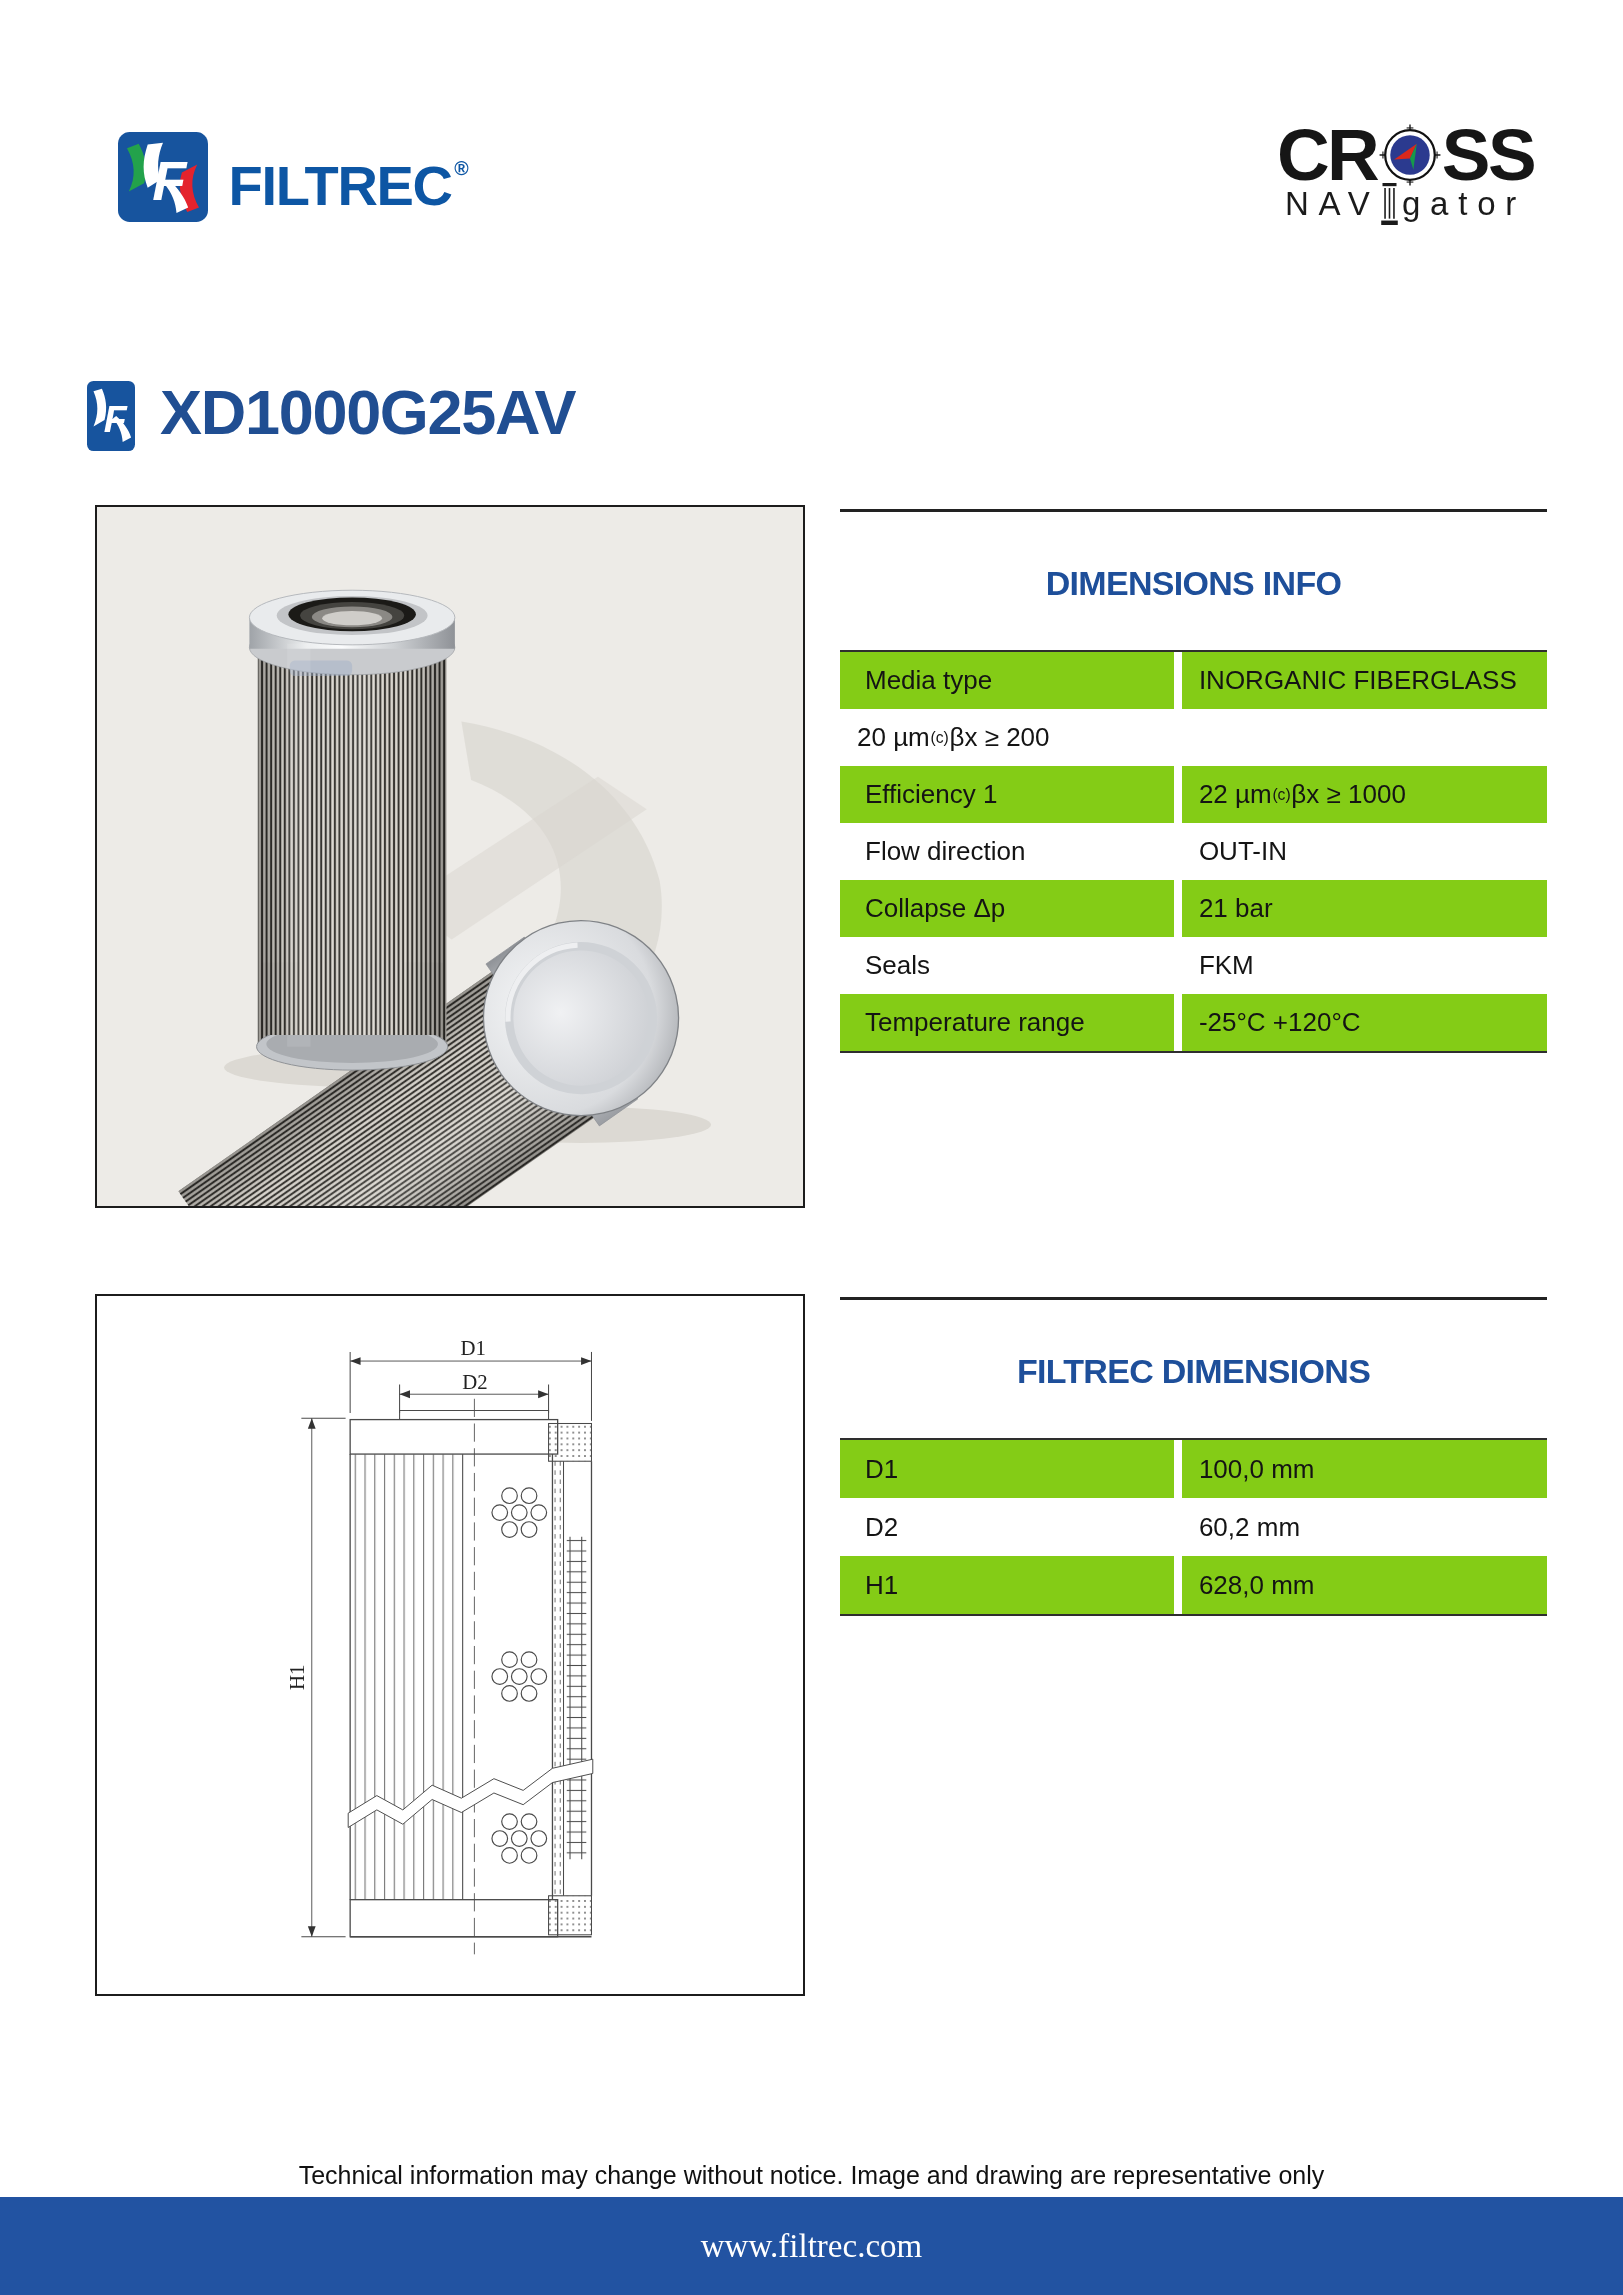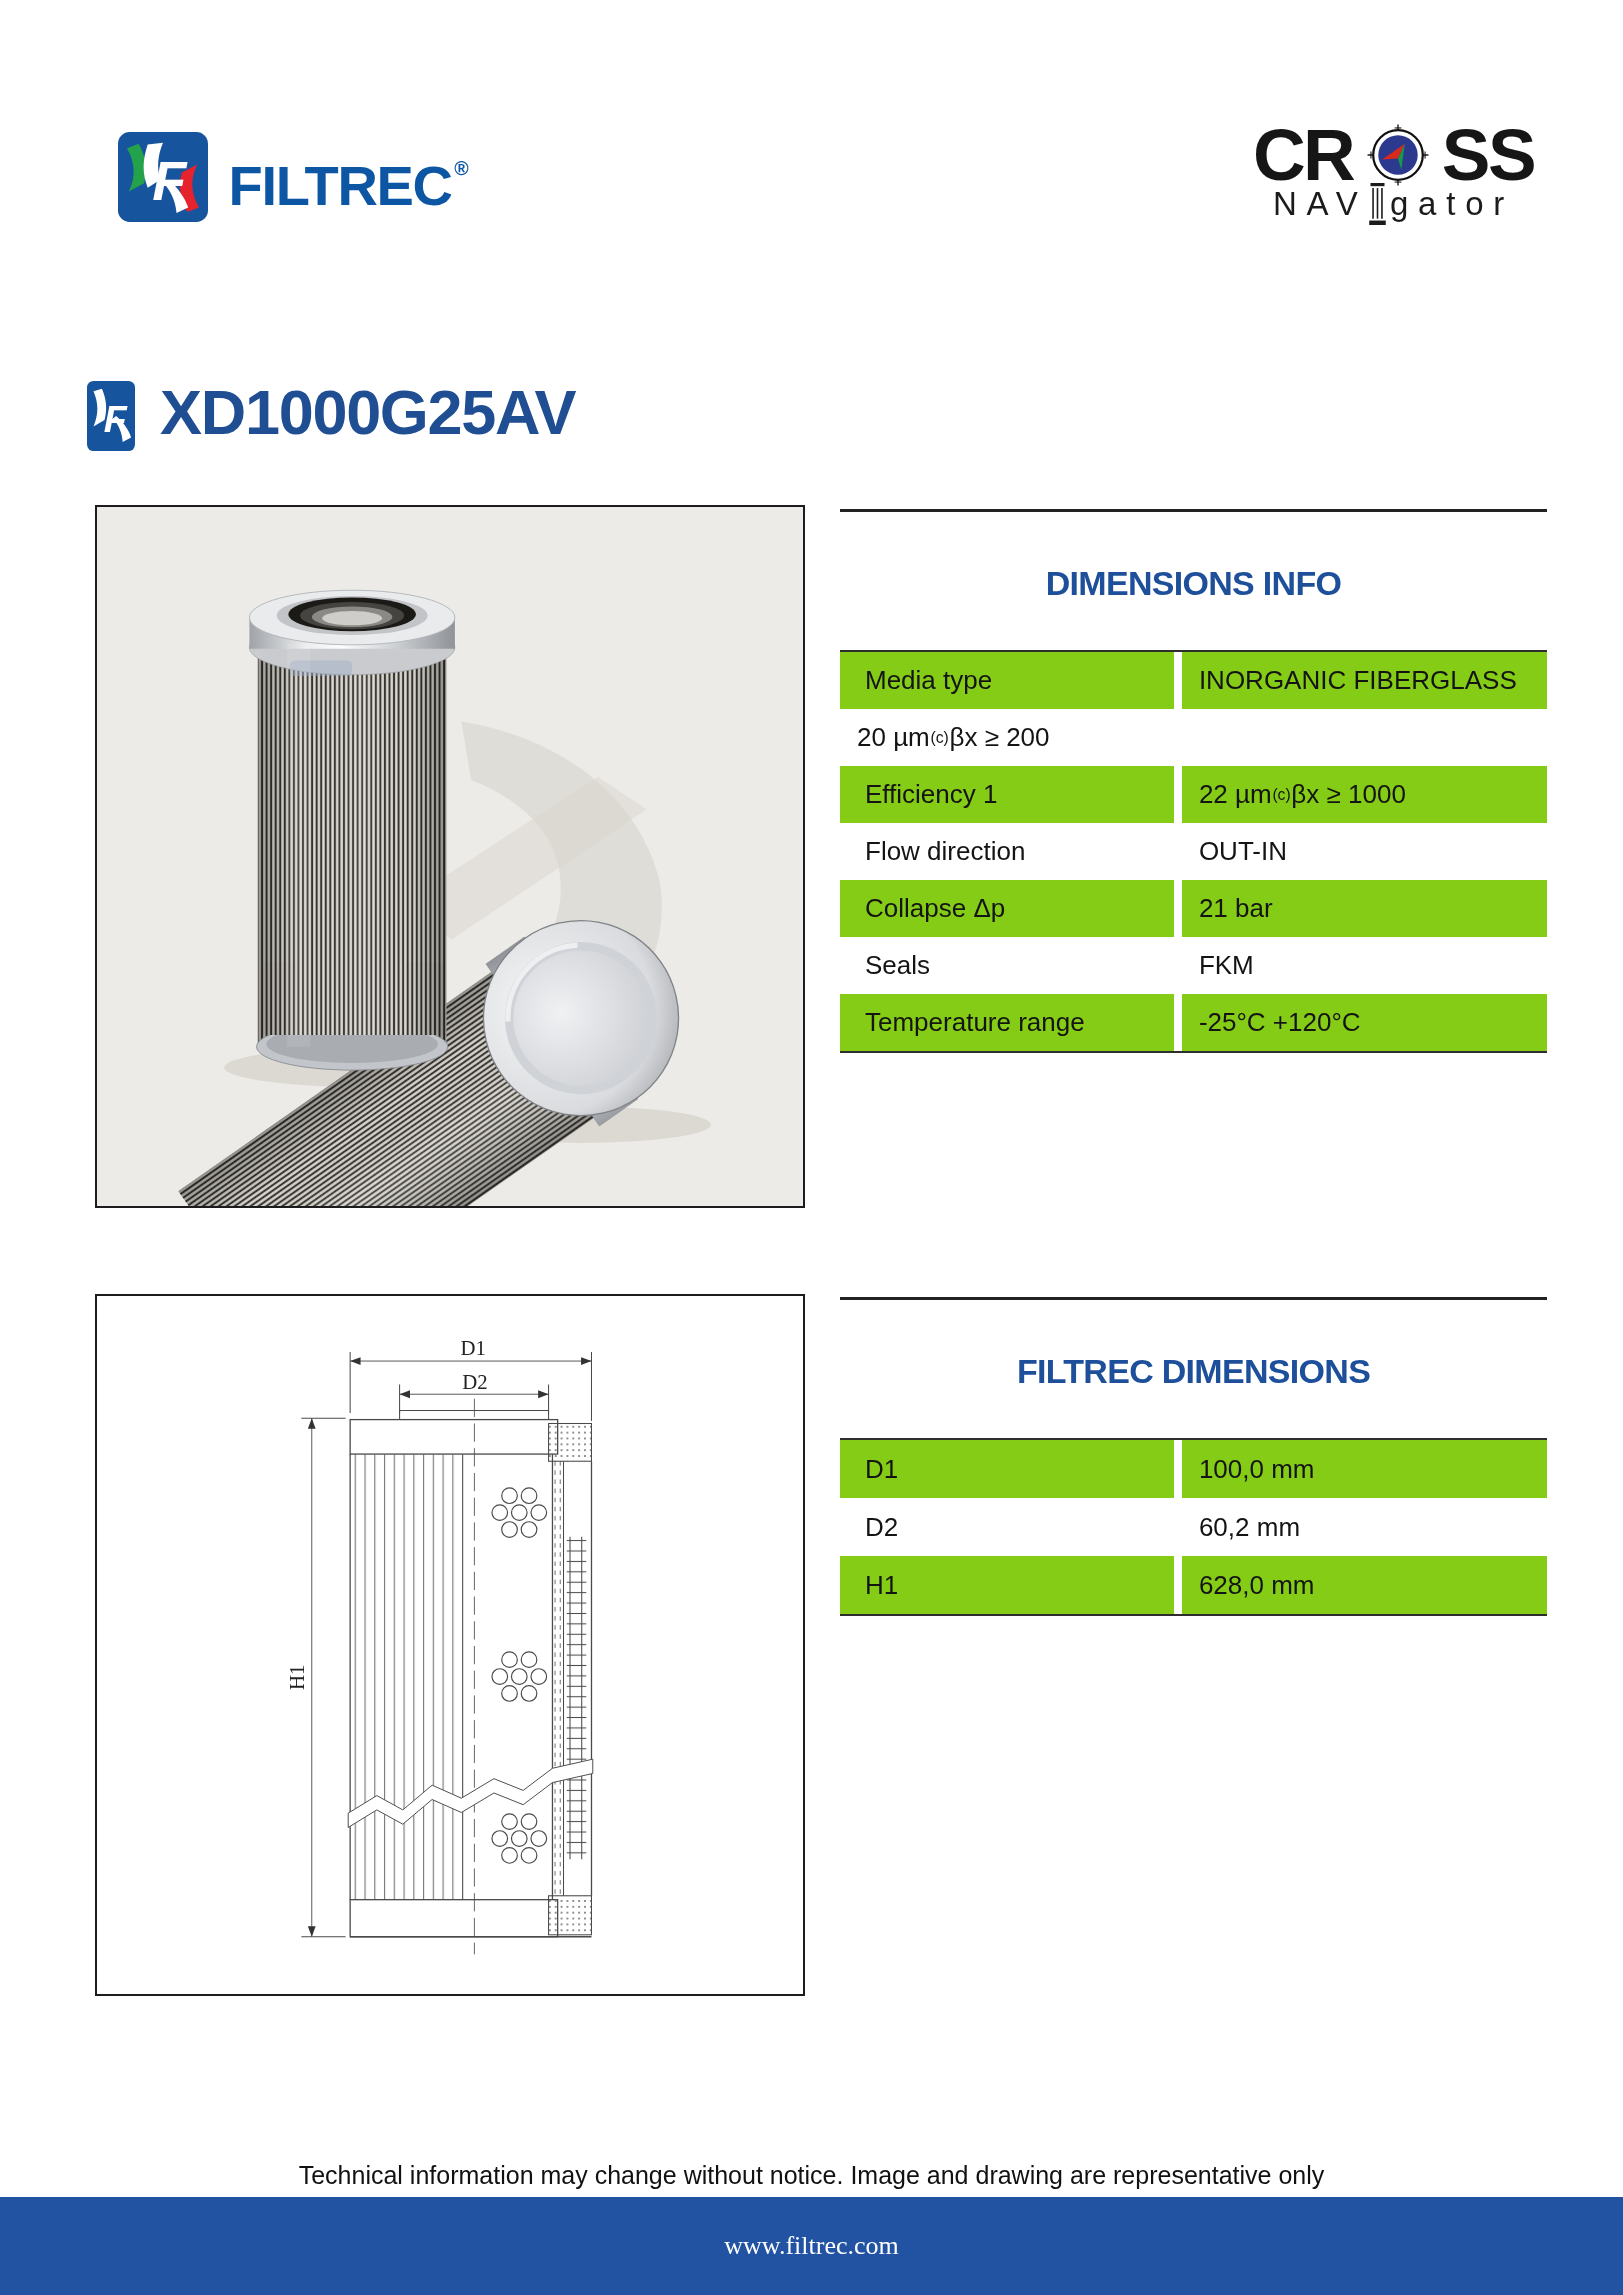--- a/index.html
+++ b/index.html
@@ -8,21 +8,21 @@
 
   
   .filtrec-logo{position:absolute;left:117px;top:123px;display:flex;align-items:center;}
   .filtrec-mark{width:92px;height:90px;}
   .filtrec-word{margin-left:19.6px;font-size:56px;font-weight:bold;letter-spacing:-1.3px;
                 color:#0d56a4;line-height:90px;}
   .filtrec-reg{font-size:19.6px;color:#0d56a4;vertical-align:30px;font-weight:bold;margin-left:2.6px;}
 
   .cross-logo{position:absolute;top:122px;right:89px;text-align:center;}
   .cross-line1{display:flex;align-items:center;justify-content:flex-end;
-               font-size:73px;font-weight:bold;letter-spacing:-2.6px;color:#161616;line-height:65px;gap:12px;}
+               font-size:73px;font-weight:bold;letter-spacing:-2.6px;color:#161616;line-height:65px;}
   .cross-compass{width:62px;height:62px;margin:0 1.3px;}
   .cross-line2{display:flex;align-items:center;justify-content:center;margin-top:-3.9px;
                font-size:33px;font-weight:normal;color:#1b1b1b;letter-spacing:9.8px;}
   .cross-col{width:17px;height:42px;margin:0 3.9px 0 1.3px;}
 
   
   .title-row{position:absolute;left:87px;top:376px;display:flex;align-items:flex-start;}
   .title-icon{width:48px;height:72px;margin-top:3.9px;}
   .title-text{margin-left:25px;font-size:63px;font-weight:bold;letter-spacing:-1.3px;
               color:#204e92;line-height:73px;}
@@ -47,21 +47,21 @@
   .tcell{display:flex;align-items:center;font-size:26px;color:#141414;box-sizing:border-box;}
   .tlabel{width:334px;margin-right:7.9px;padding-left:25px;}
   .tvalue{flex:1;padding-left:17px;}
   .tvalue sub{font-size:15.7px;vertical-align:-7.9px;line-height:0;margin:0 0.7px;}
 
   
   .disclaimer{position:absolute;left:0;top:2161px;width:100%;text-align:center;
               font-size:25px;color:#111111;}
   .footer-bar{position:absolute;left:0;top:2197px;width:100%;height:98px;background:#2253a2;}
   .footer-url{width:100%;height:98px;line-height:98px;text-align:center;color:#ffffff;
-              font-size:26px;font-family:"Liberation Serif",serif;}
+              font-size:33px;font-family:"Liberation Serif",serif;}
 </style>
 </head>
 <body>
 
 <div class="page">
 
   <div class="filtrec-logo">
     <svg class="filtrec-mark" viewBox="0 0 100 100">
       <rect x="0" y="0" width="100" height="100" rx="13" fill="#17549e"></rect>
       <path d="M10,18 C19,34 20,50 12,66 L29,57 C34,41 30,26 23,13 Z" fill="#23a24b"></path>

